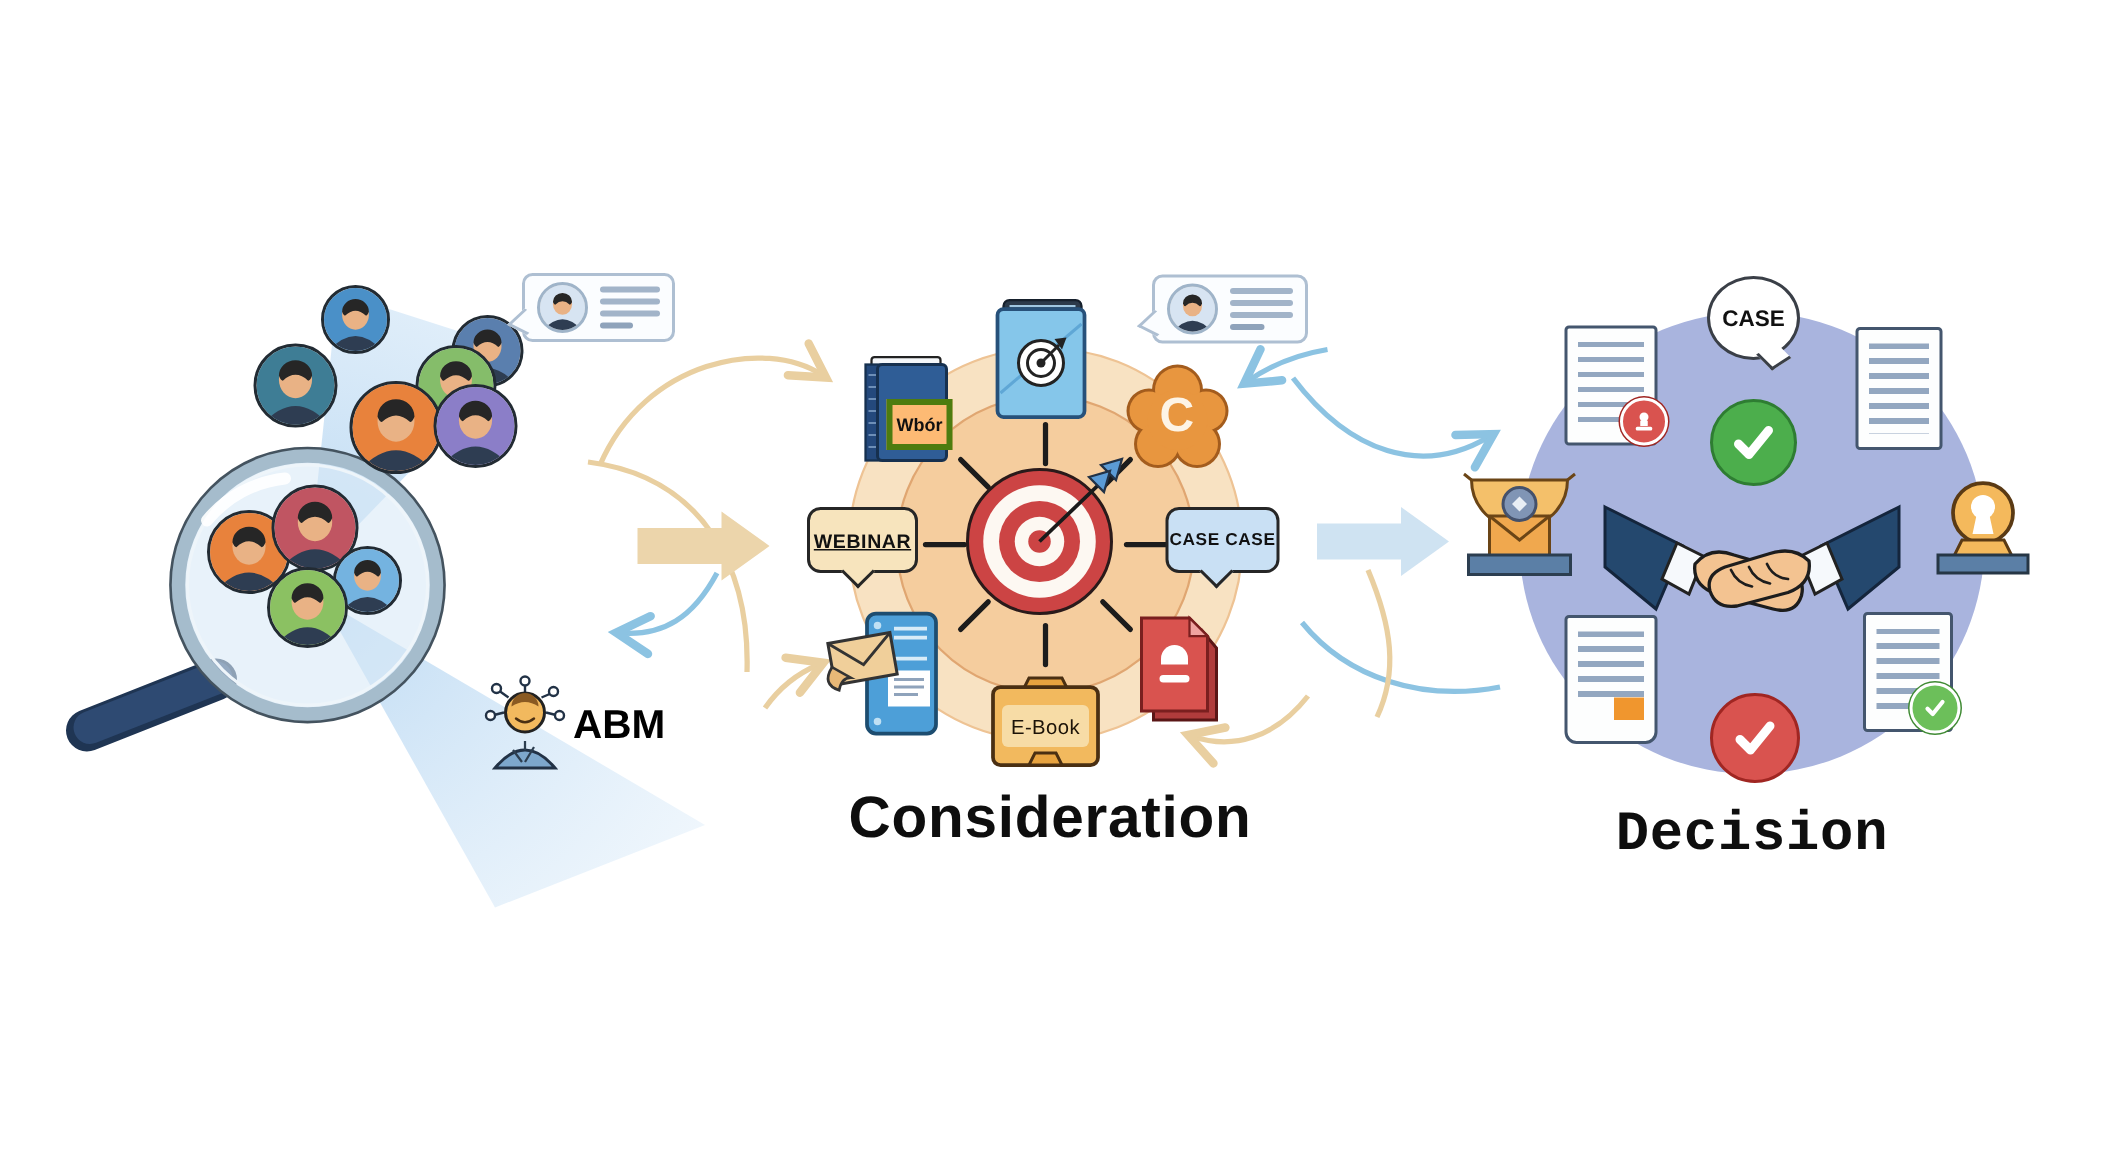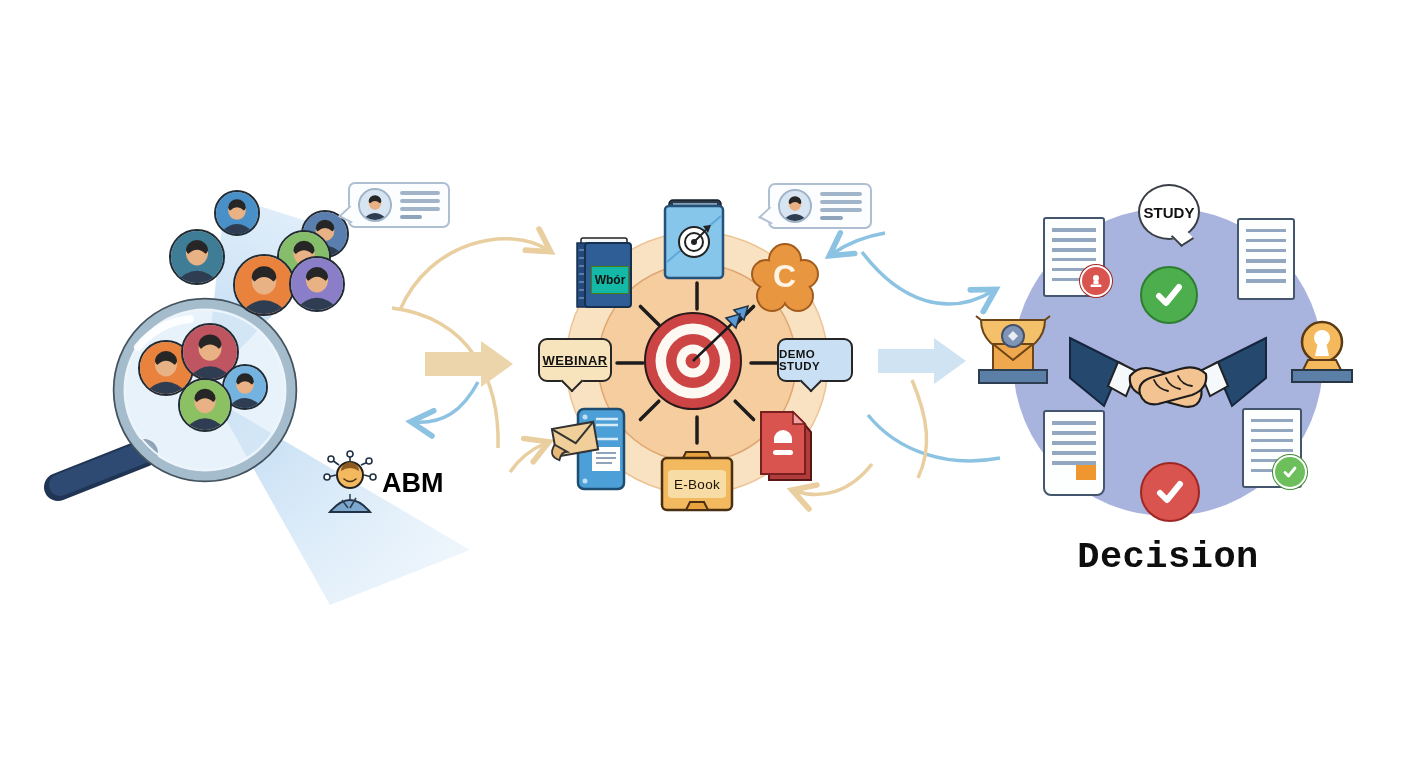--- a/index.html
+++ b/index.html
@@ -60,21 +60,21 @@
   
   .demo{position:absolute;background:#fff;border:2.5px solid #3a3f47;border-radius:50%;
         display:flex;align-items:center;justify-content:center;font-weight:700;
         font-size:15px;color:#111;z-index:5;box-sizing:border-box;}
   .demo::after{content:"";position:absolute;bottom:-7px;right:8px;width:13px;height:13px;
         background:#fff;border-right:2.5px solid #3a3f47;border-bottom:2.5px solid #3a3f47;
         transform:rotate(45deg) skew(-12deg);}
 
   
   .abm-label{position:absolute;font-weight:700;font-size:27px;color:#000000;z-index:4;}
-  .book-label{position:absolute;background:#14b8a6;border:1px solid #4d7c0f;display:flex;
+  .book-label{position:absolute;background:#fdba74;border:4px solid #4d7c0f;display:flex;
         align-items:center;justify-content:center;font-weight:700;font-size:12px;color:#111;z-index:4;}
   .c-letter{position:absolute;font-weight:700;font-size:32px;color:#fdf4e6;z-index:4;}
   .ebook-label{position:absolute;display:flex;align-items:center;justify-content:center;
         font-weight:400;font-size:13.5px;color:#1c1308;z-index:4;letter-spacing:.3px;}
 
   .decision-circle{position:absolute;border-radius:50%;background:#a9b4de;z-index:1;}
 </style>
 </head>
 <body>
 
@@ -317,21 +317,21 @@
         <circle cx="46" cy="52" r="14"></circle>
         <circle cx="33" cy="36" r="20"></circle>
     </g>
   </svg>
   <div class="c-letter" style="left:773px;top:258px;">C</div>
 
   <div class="bubble tan" style="left:538px;top:338px;width:74px;height:44px;text-decoration:underline;">
     <span>WEBINAR</span>
   </div>
   <div class="bubble blue" style="left:777px;top:338px;width:76px;height:44px;font-size:11.5px;">
-    <span>DEMO STUDY</span>
+    <span>CASE CASE</span>
   </div>
 
   <svg class="abs" style="left:552px;top:405px;z-index:3;" width="78" height="88" viewBox="0 0 78 88">
     <rect x="26" y="4" width="46" height="80" rx="6" fill="#4d9fd8" stroke="#1d4d70" stroke-width="2.5"></rect>
     <circle cx="33" cy="12" r="2.5" fill="#bfe0f4"></circle>
       <circle cx="33" cy="76" r="2.5" fill="#bfe0f4"></circle>
     <path d="M44,14 H66 M44,20 H66 M32,34 H66" stroke="#d8ecf8" stroke-width="2.5"></path>
     <rect x="40" y="42" width="28" height="24" fill="#ffffff"></rect>
     <path d="M44,48 H64 M44,53 H64 M44,58 H60" stroke="#8fa3bb" stroke-width="2"></path>
     <g transform="rotate(-10 24 34)">
@@ -369,25 +369,26 @@
         </div>
     </div>
     <div class="card-lines">
       <span></span>
         <span></span>
         <span></span>
         <span></span>
     </div>
   </div>
 
+  <div class="stage-title" style="left:555px;top:524px;width:290px;font-size:39px;z-index:3;">Consideration</div>
 
   <div class="decision-circle" style="left:1013px;top:208px;width:310px;height:308px;"></div>
 
   <div class="demo" style="left:1138px;top:184px;width:62px;height:56px;">
-    <span>STUDY</span>
+    <span>CASE</span>
   </div>
 
   <div class="doc" style="left:1043px;top:217px;width:62px;height:80px;">
     <div class="doc-lines"></div>
   </div>
   <div class="doc" style="left:1237px;top:218px;width:58px;height:82px;">
     <div class="doc-lines"></div>
   </div>
   <div class="doc contract" style="left:1043px;top:410px;width:62px;height:86px;">
     <div class="doc-lines" style="bottom:26px;"></div>

